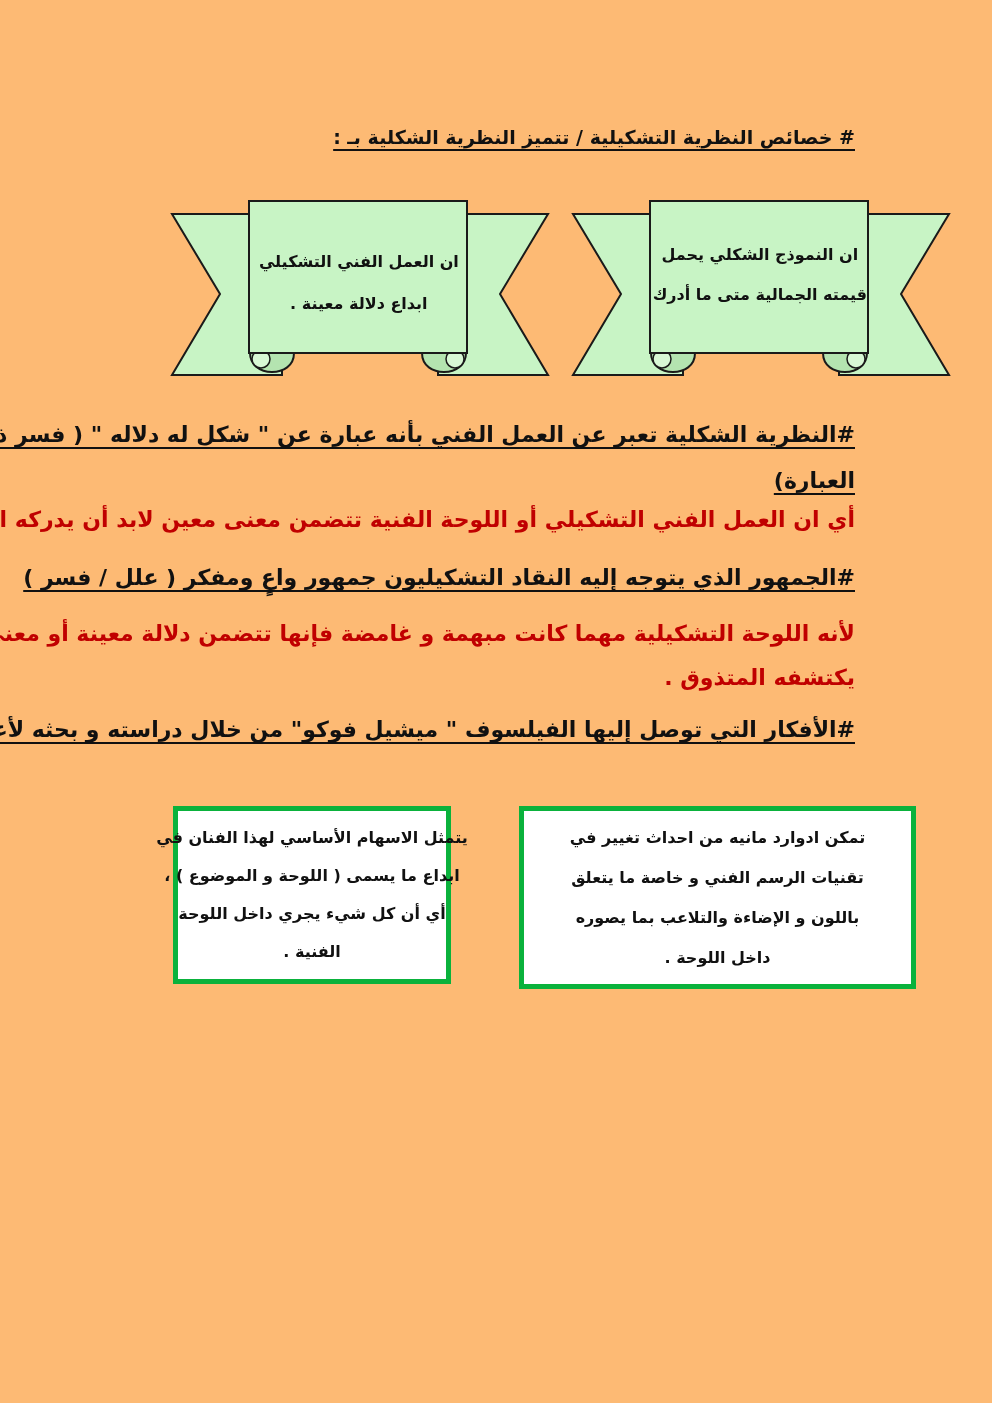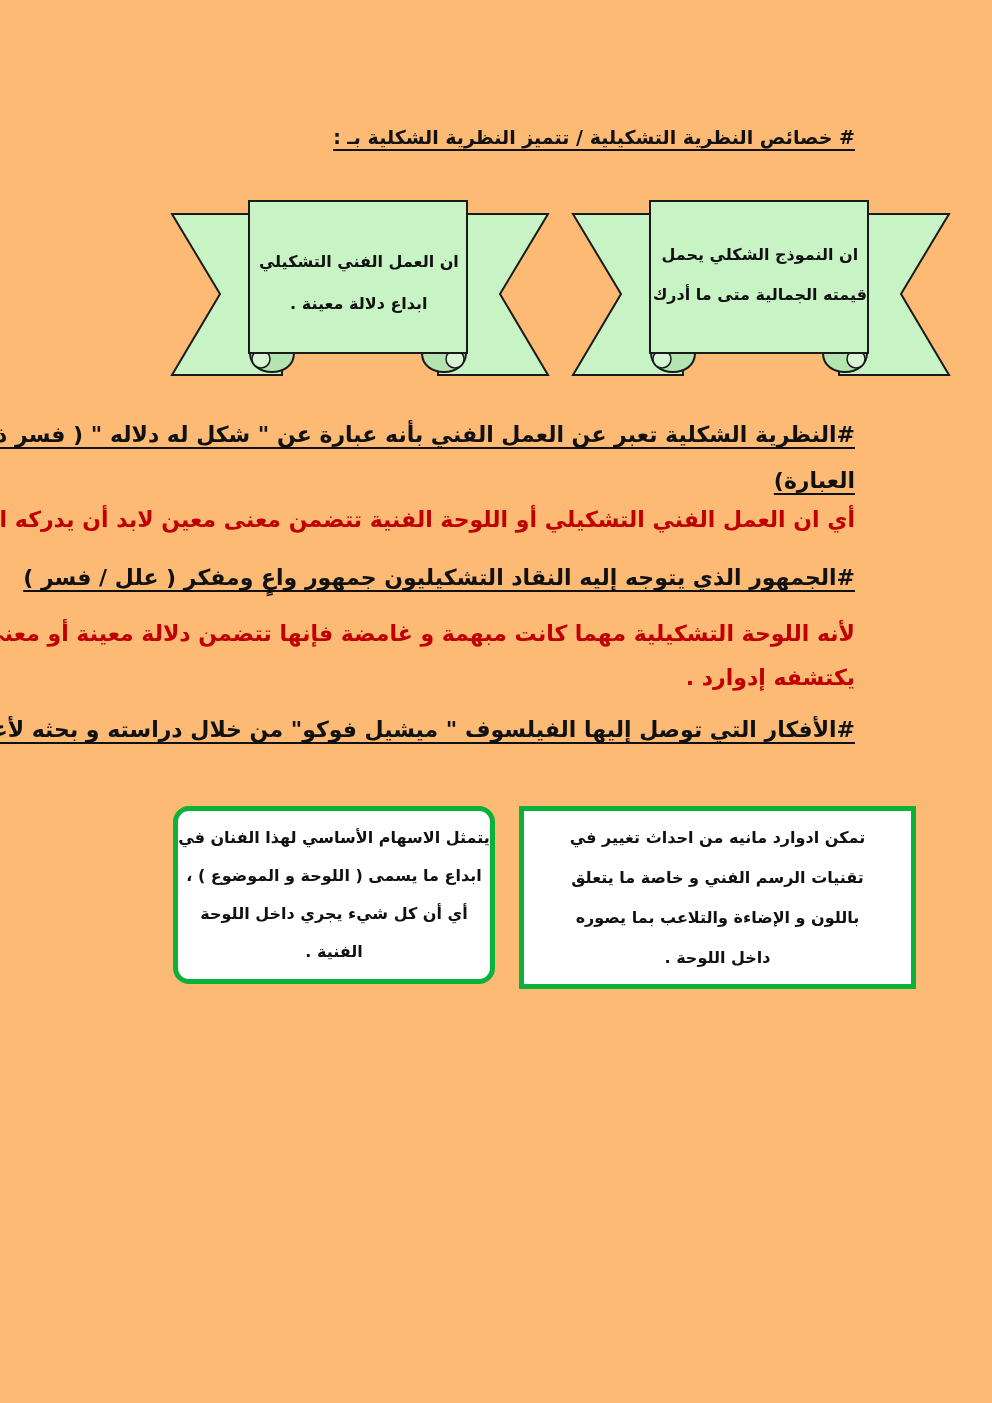--- a/index.html
+++ b/index.html
@@ -72,21 +72,21 @@
     top:806px;
     border:5px solid #0ab23c;
     box-sizing:border-box;
     background:#ffffff;
     display:flex;flex-direction:column;
     align-items:center;justify-content:center;
     text-align:center;
     font-weight:bold;font-size:16px;
     color:#111;
   }
-  .callout.left{left:173px;width:322px;height:178px;line-height:38px;border-radius:16px;}
+  .callout.left{left:173px;width:278px;height:178px;line-height:38px;}
   .callout.right{left:519px;width:397px;height:183px;line-height:40px;}
 </style>
 </head>
 <body>
 
 <div class="page">
 
   <div class="doc-heading line"># خصائص النظرية التشكيلية / تتميز النظرية الشكلية بـ :</div>
 
   <div class="banner left">
@@ -129,21 +129,21 @@
   <div class="para answer a1">
     <div class="line">أي ان العمل الفني التشكيلي أو اللوحة الفنية تتضمن معنى معين لابد أن يدركه المتذوق .</div>
   </div>
 
   <div class="para question q2">
     <div class="line">#الجمهور الذي يتوجه إليه النقاد التشكيليون جمهور واعٍ ومفكر ( علل / فسر )</div>
   </div>
 
   <div class="para answer a2">
     <div class="line">لأنه اللوحة التشكيلية مهما كانت مبهمة و غامضة فإنها تتضمن دلالة معينة أو معنى يجب أن</div>
-    <div class="line">يكتشفه إدوارد .</div>
+    <div class="line">يكتشفه المتذوق .</div>
   </div>
 
   <div class="para question q3">
     <div class="line">#الأفكار التي توصل إليها الفيلسوف " ميشيل فوكو" من خلال دراسته و بحثه لأعمال الرسام</div>
   </div>
 
   <div class="callout left">
     <div class="line">يتمثل الاسهام الأساسي لهذا الفنان في</div>
     <div class="line">ابداع ما يسمى ( اللوحة و الموضوع ) ،</div>
     <div class="line">أي أن كل شيء يجري داخل اللوحة</div>

